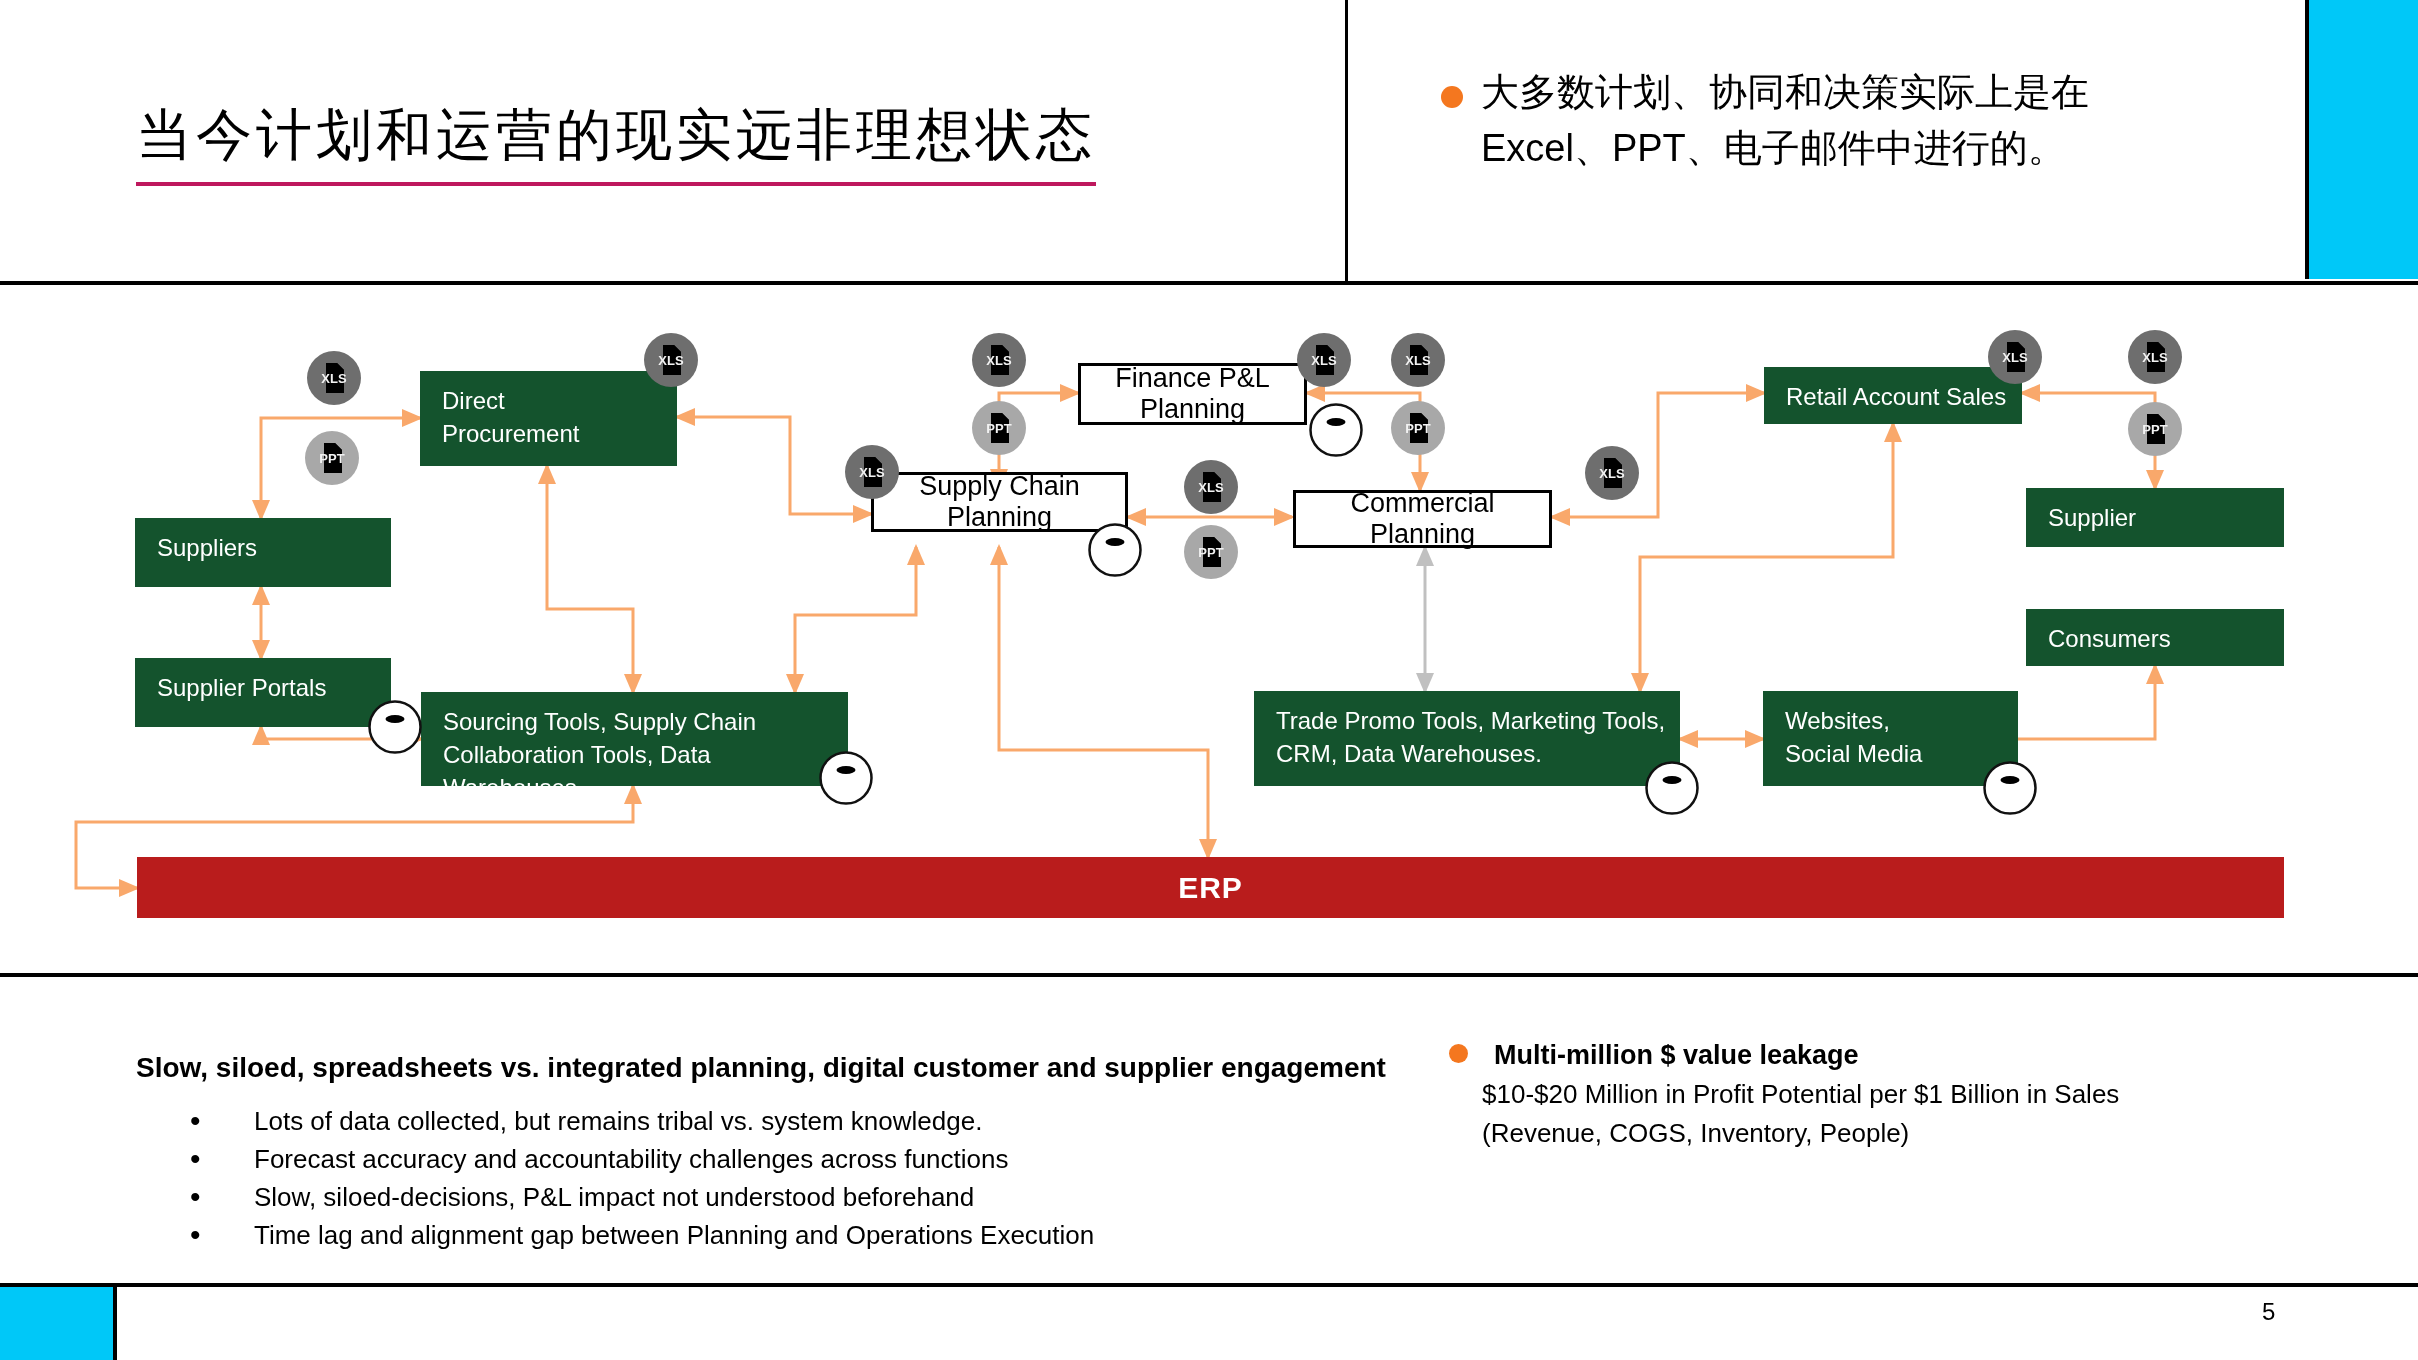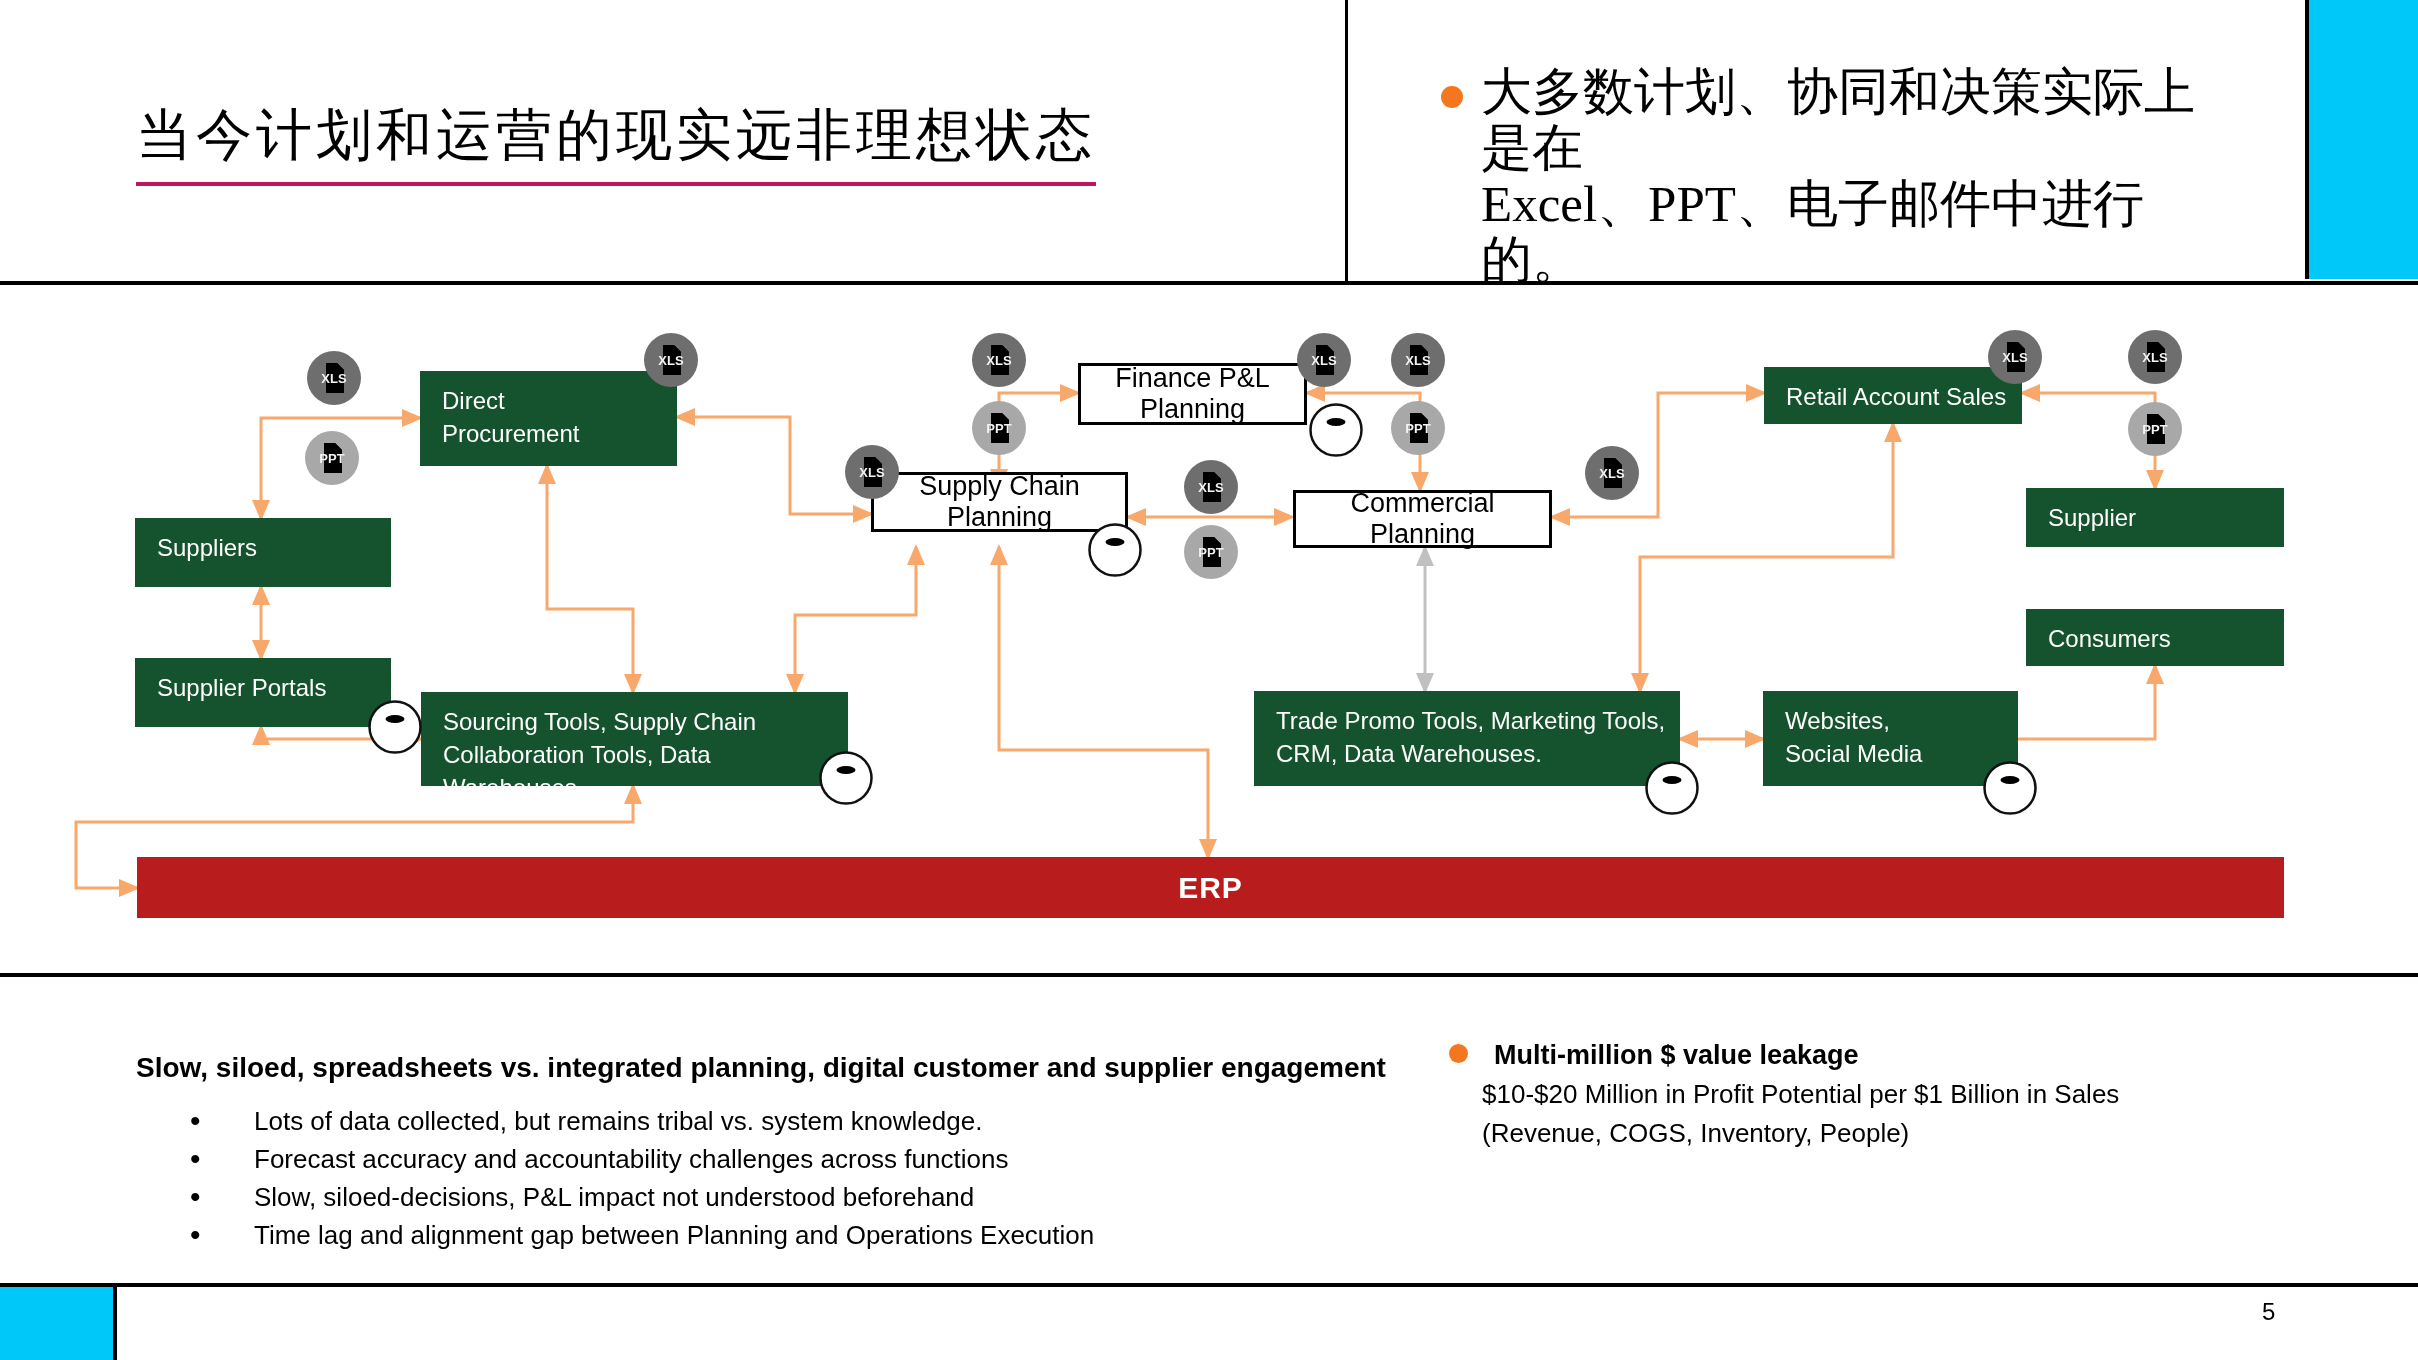--- a/index.html
+++ b/index.html
@@ -10,22 +10,22 @@
   
   .title{
     position:absolute;left:136px;top:60px;font-family:Liberation Mono, monospace;
     font-size:56px;letter-spacing:4px;font-weight:400;border-bottom:4px solid #be185d;padding-bottom:8px;
   }
   .vdivider{position:absolute;left:1345px;top:0;width:3px;height:282px;background:#000;}
   .hline{position:absolute;left:0;width:2418px;height:4px;background:#000;}
   .cyan-top{position:absolute;left:2305px;top:0;width:113px;height:279px;background:#00C8F8;border-left:4px solid #000;box-sizing:border-box;}
   .cyan-bottom{position:absolute;left:0;top:1287px;width:117px;height:73px;background:#00C8F8;border-right:4px solid #000;box-sizing:border-box;}
   .bullet-dot{position:absolute;background:#F4771F;border-radius:50%;}
-  .zh-bullet-text{position:absolute;left:1481px;top:64px;width:720px;font-size:51px;line-height:56px;white-space:pre-line;
-    font-family:Liberation Serif, serif;}
+  .zh-bullet-text{position:absolute;left:1481px;top:64px;width:720px;font-size:38px;line-height:56px;white-space:pre-line;
+    font-family:Liberation Sans, sans-serif;}
   
   .connectors{position:absolute;left:0;top:0;}
   .conn{fill:none;stroke:#F9A86B;stroke-width:3px;}
   .conn.gray{stroke:#C0C0C0;}
   .node{position:absolute;box-sizing:border-box;white-space:pre-line;}
   .node-black{background:#14532d;color:#fff;font-size:24px;line-height:33px;padding:13px 14px 0 22px;}
   .node-white{background:#fff;border:3px solid #000;color:#000;font-size:27px;display:flex;align-items:center;justify-content:center;text-align:center;}
   .node-erp{background:#b91c1c;color:#fff;font-size:30px;font-weight:bold;display:flex;align-items:center;justify-content:center;letter-spacing:1px;}
   .icon{position:absolute;width:54px;height:54px;margin-left:-27px;margin-top:-27px;overflow:visible;}
   .icon .bg{stroke:none;}

